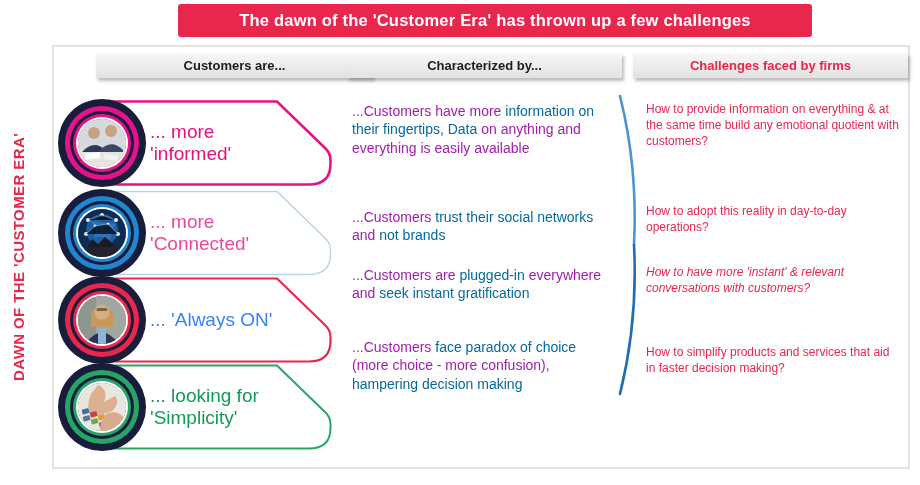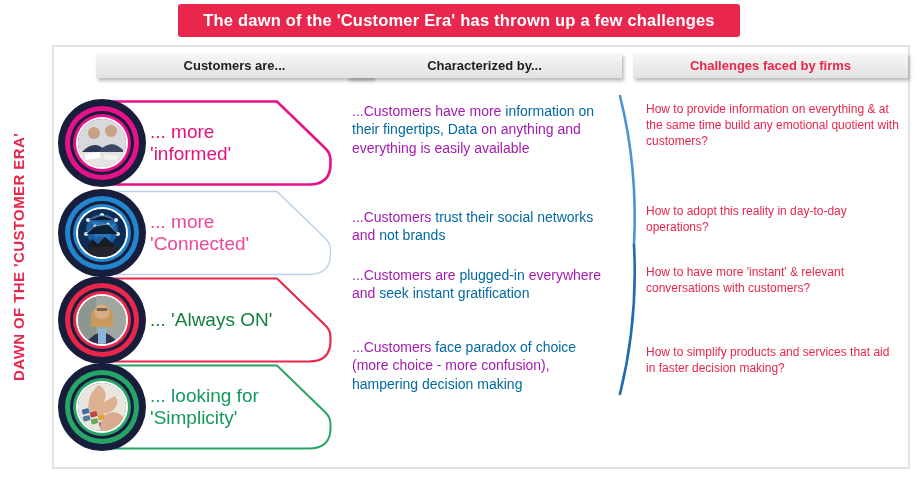--- a/index.html
+++ b/index.html
@@ -1,20 +1,20 @@
 <!DOCTYPE html>
 <html><head>
 <meta charset="utf-8">
 <style>
   html,body{margin:0;padding:0;background:#fff;}
   .stage{position:relative;width:920px;height:485px;background:#fff;overflow:hidden;
          font-family:"Liberation Sans",sans-serif;}
 
   
-  .banner{position:absolute;left:178px;top:4px;width:562px;height:33px;background:#e9264c;
+  .banner{position:absolute;left:178px;top:4px;width:634px;height:33px;background:#e9264c;
           border-radius:3px;display:flex;align-items:center;justify-content:center;}
   .banner span{color:#fff;font-size:16.5px;font-weight:bold;letter-spacing:.2px;}
 
   
   .content-box{position:absolute;left:52px;top:45px;width:858px;height:424px;
                border:2px solid #e3e3e3;background:#fff;box-sizing:border-box;}
 
   
   .side-label{position:absolute;left:4px;top:45px;width:28px;height:424px;
               display:flex;align-items:center;justify-content:center;
@@ -40,34 +40,34 @@
   .shape{position:absolute;left:39px;top:1px;width:236px;height:86px;}
   .shape path{fill:none;}
   .r1 .shape path{stroke:#e6128a;stroke-width:2.6;}
   .r2 .shape path{stroke:#b9d2ea;stroke-width:1.4;}
   .r3 .shape path{stroke:#e8274b;stroke-width:2.2;}
   .r4 .shape path{stroke:#27a567;stroke-width:2;}
   .label-wrap{position:absolute;left:92px;top:0;height:88px;display:flex;align-items:center;}
   .label{font-size:19px;line-height:1.18;}
   .r1 .label{color:#e5127d;width:120px;}
   .r2 .label{color:#ec4899;width:120px;}
-  .r3 .label{color:#15803d;width:180px;}
+  .r3 .label{color:#3b82f6;width:180px;}
   .r4 .label{color:#149a5b;width:135px;}
 
   
   .char-block{position:absolute;left:352px;width:252px;font-size:14px;line-height:1.32;color:#404040;}
   .cb1{top:102px;} .cb2{top:208px;} .cb3{top:266px;} .cb4{top:338px;}
   .run-dark{color:#a21caf;} .run-blue{color:#0369a1;}
 
   
   .brace{position:absolute;left:612px;top:93px;width:30px;height:304px;}
 
   
   .chal-block{position:absolute;left:646px;width:255px;font-size:12px;line-height:1.32;color:#e8264d;}
-  .ch1{top:102px;} .ch2{top:204px;} .ch3{top:265px;} .ch4{top:345px;}
+  .ch1{top:102px;} .ch2{top:204px;} .ch3{top:265px;font-style:italic;} .ch4{top:345px;}
 </style>
 </head>
 <body>
 
 <div class="stage">
 
   <div class="banner">
     <span>The dawn of the 'Customer Era' has thrown up a few challenges</span>
   </div>
 

